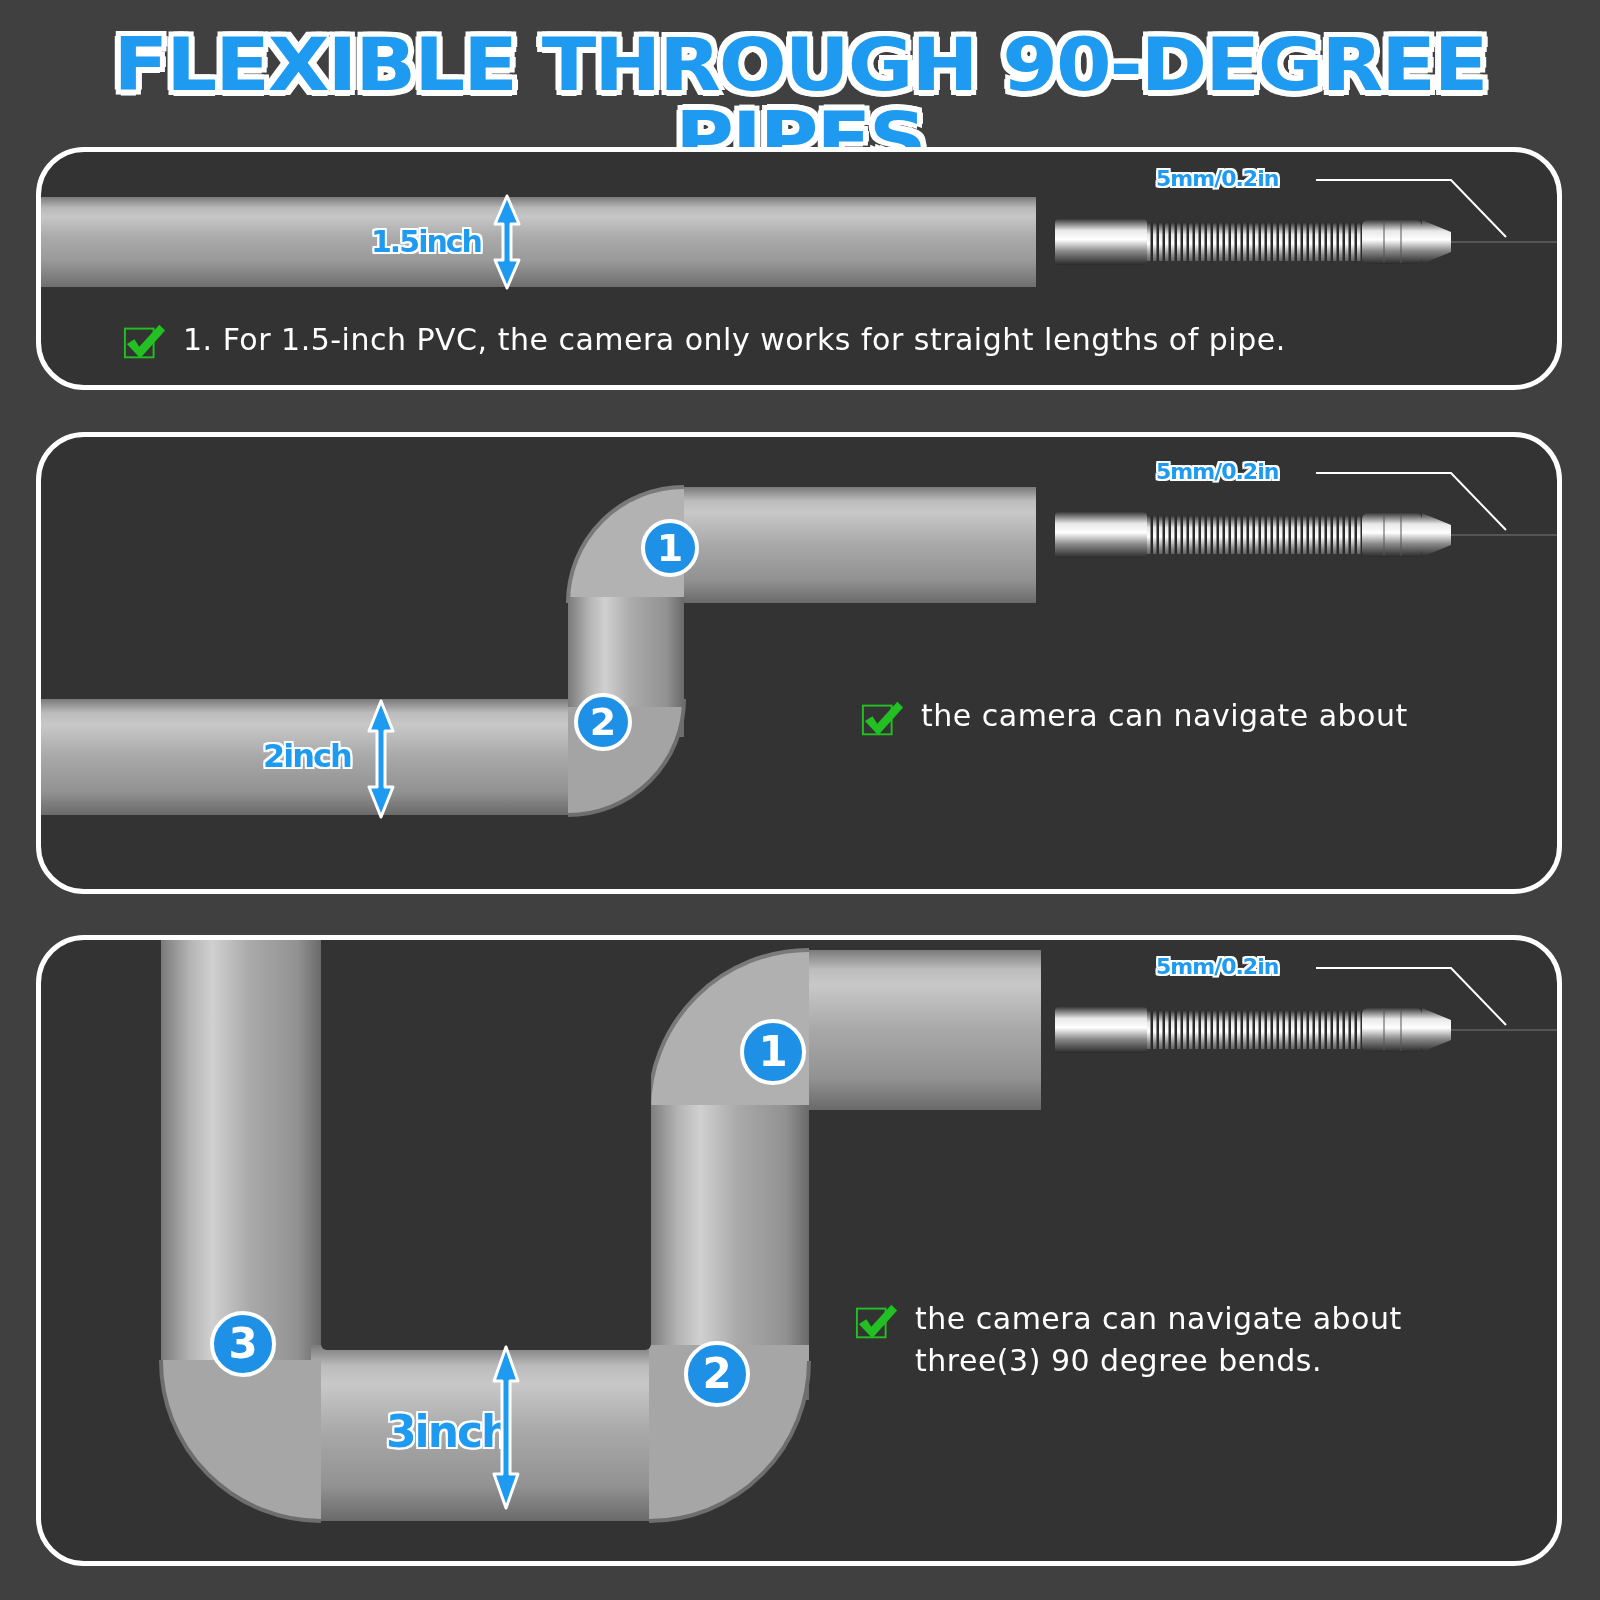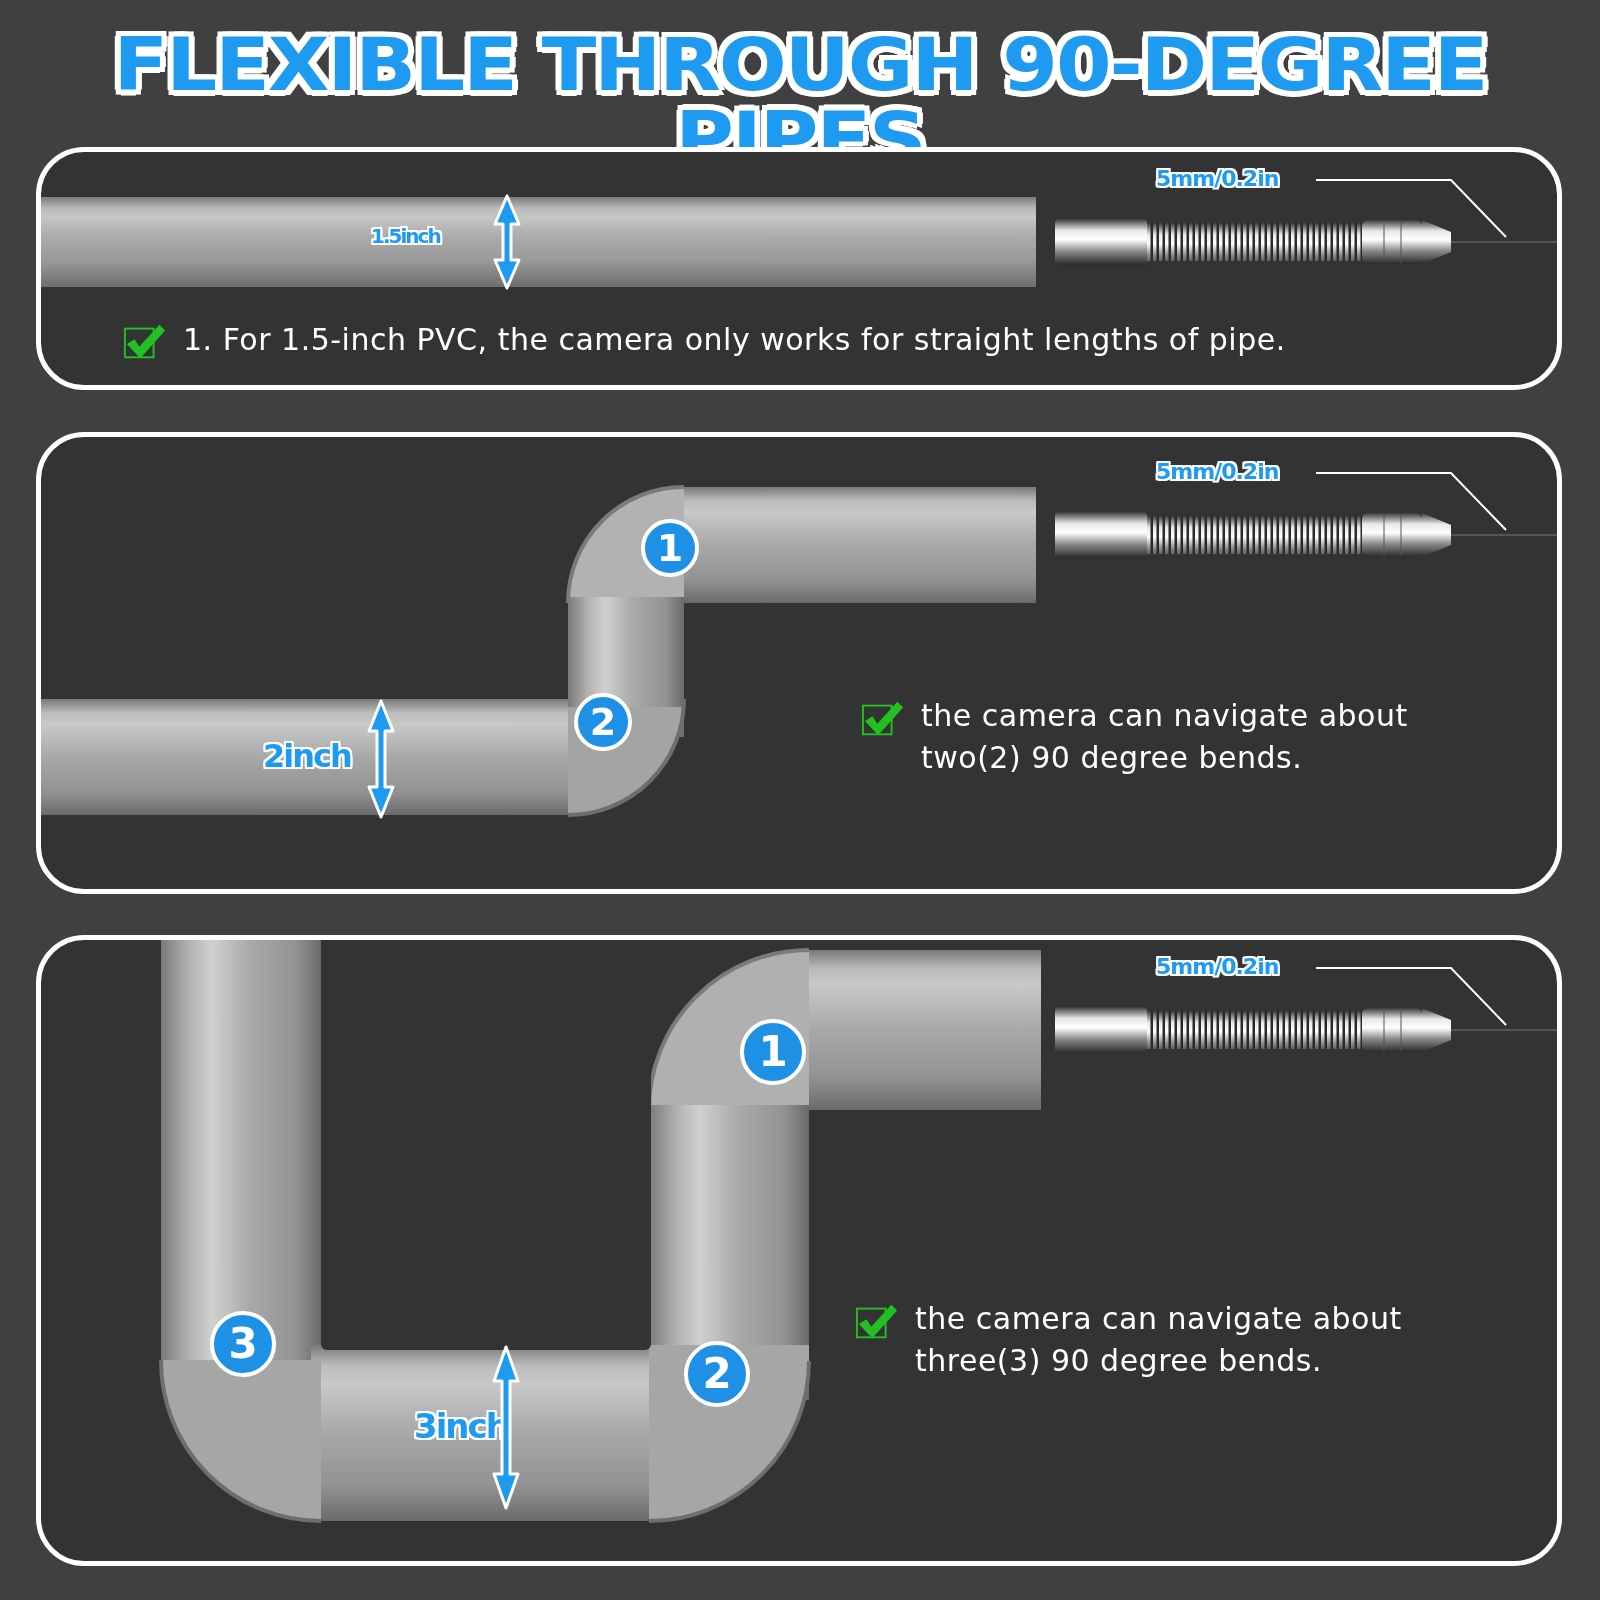--- a/index.html
+++ b/index.html
@@ -92,21 +92,21 @@
       <stop offset="0.32" stop-color="#d0d0d0"></stop>
       <stop offset="0.55" stop-color="#aaaaaa"></stop>
       <stop offset="0.85" stop-color="#929292"></stop>
       <stop offset="1" stop-color="#6a6a6a"></stop>
     </linearGradient>
   </defs>
 </svg>
 
 <div class="panel p1">
   <div class="pipe" style="left:0; top:45px; width:995px; height:90px;"></div>
-  <div class="dim-label" style="left:330px; top:72px; font-size:20px;">1.5inch</div>
+  <div class="dim-label" style="left:330px; top:72px; font-size:30px;">1.5inch</div>
   <svg class="arrow" style="left:452px; top:42px;" width="28" height="96" viewBox="0 0 28 96">
     <path d="M14 2 L26 30 L18 30 L18 66 L26 66 L14 94 L2 66 L10 66 L10 30 L2 30 Z" fill="#1e9bf0" stroke="#fff" stroke-width="3" stroke-linejoin="round"></path>
   </svg>
 
   <div class="size-label" style="left:1115px; top:14px;">5mm/0.2in</div>
   <svg class="camera" style="left:1010px; top:25px;" width="511" height="100" viewBox="0 0 511 100">
     <polyline points="265,3 400,3 455,60" fill="none" stroke="#fff" stroke-width="2"></polyline>
     <rect x="4" y="42" width="92" height="46" rx="4" fill="url(#metal)"></rect>
     <rect x="96" y="46" width="215" height="38" fill="url(#spring)"></rect>
     <rect x="311" y="43" width="60" height="44" rx="6" fill="url(#metal)"></rect>
@@ -158,21 +158,20 @@
     <path d="M371 43 L400 55 L400 75 L371 87 Z" fill="url(#metal)"></path>
     <line x1="400" y1="65" x2="511" y2="65" stroke="#555" stroke-width="2"></line>
   </svg>
 
   <svg class="check" style="left:820px; top:262px;" width="46" height="40" viewBox="0 0 46 40">
     <rect x="2" y="6" width="30" height="30" fill="none" stroke="#22c022" stroke-width="2"></rect>
     <path d="M4 22 L12 17 L17 25 L38 2 L44 8 L18 37 Z" fill="#22c022"></path>
   </svg>
   <div class="desc" style="left:880px; top:258px;">
     <div>the camera can navigate about</div>
-    <div>two(2) 90 degree bends.</div>
   </div>
 </div>
 
 <div class="panel p3">
   <svg style="position:absolute; left:0; top:0;" width="1000" height="620" viewBox="0 0 1000 620">
 
     <rect x="760" y="10" width="240" height="160" fill="url(#pipeH)"></rect>
 
     <rect x="608" y="160" width="160" height="300" fill="url(#pipeV)"></rect>
 
@@ -189,21 +188,21 @@
 
     <path d="M610 405 L768 405 L768 421 A160 160 0 0 1 608 581 L608 405 Z" fill="#a6a6a6"></path>
     <path d="M768 421 A160 160 0 0 1 608 581" fill="none" stroke="#6e6e6e" stroke-width="4"></path>
 
     <rect x="280" y="0" width="330" height="410" rx="6" fill="#333333"></rect>
   </svg>
   <div class="badge" style="left:699px; top:79px; width:66px; height:66px; font-size:42px;">1</div>
   <div class="badge" style="left:643px; top:401px; width:66px; height:66px; font-size:42px;">2</div>
   <div class="badge" style="left:169px; top:371px; width:66px; height:66px; font-size:42px;">3</div>
 
-  <div class="dim-label" style="left:345px; top:466px; font-size:34px;margin-left:28px;">3inch</div>
+  <div class="dim-label" style="left:345px; top:466px; font-size:44px;">3inch</div>
   <svg class="arrow" style="left:451px; top:405px;" width="28" height="165" viewBox="0 0 28 165">
     <path d="M14 2 L26 36 L18 36 L18 129 L26 129 L14 163 L2 129 L10 129 L10 36 L2 36 Z" fill="#1e9bf0" stroke="#fff" stroke-width="3" stroke-linejoin="round"></path>
   </svg>
 
   <div class="size-label" style="left:1115px; top:14px;">5mm/0.2in</div>
   <svg class="camera" style="left:1010px; top:25px;" width="511" height="100" viewBox="0 0 511 100">
     <polyline points="265,3 400,3 455,60" fill="none" stroke="#fff" stroke-width="2"></polyline>
     <rect x="4" y="42" width="92" height="46" rx="4" fill="url(#metal)"></rect>
     <rect x="96" y="46" width="215" height="38" fill="url(#spring)"></rect>
     <rect x="311" y="43" width="60" height="44" rx="6" fill="url(#metal)"></rect>

